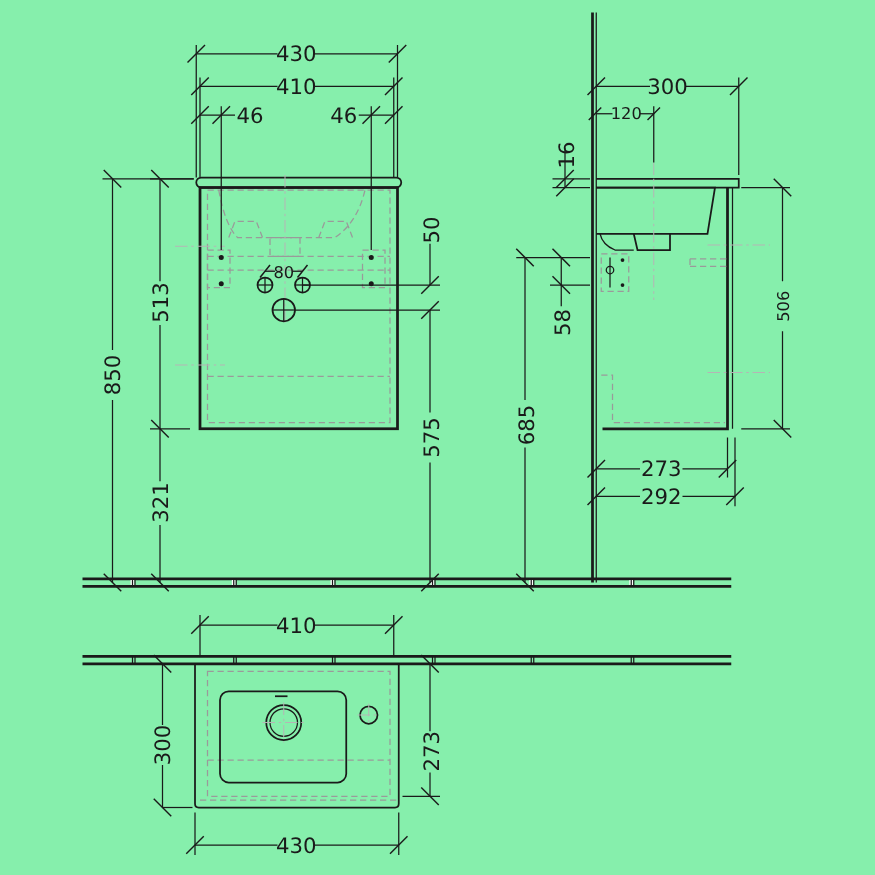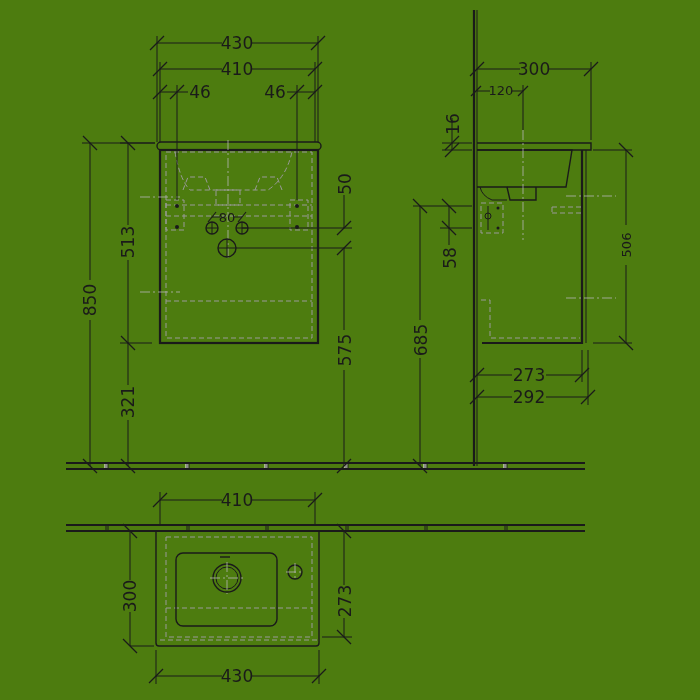--- a/index.html
+++ b/index.html
@@ -1,16 +1,16 @@
 <!DOCTYPE html>
 <html><head>
 <meta charset="utf-8">
 <style>
   html, body { margin: 0; padding: 0; background: #ffffff; }
-  #canvas { position: relative; width: 700px; height: 700px; background: #4d7c0f; overflow: hidden; }
+  #canvas { position: relative; width: 700px; height: 700px; background: #86efac; overflow: hidden; }
   svg { position: absolute; left: 0; top: 0; }
   .dim-text { font-family: "DejaVu Sans", sans-serif; font-size: 17px; fill: #1a1a1a; }
   .dim-text-sm { font-family: "DejaVu Sans", sans-serif; font-size: 13px; fill: #1a1a1a; }
   .thick { stroke: #1a1a1a; stroke-width: 2.2; fill: none; }
   .med { stroke: #1a1a1a; stroke-width: 1.4; fill: none; }
   .thin { stroke: #1a1a1a; stroke-width: 1; fill: none; }
   .hidden { stroke: #9a9a9a; stroke-width: 1; fill: none; stroke-dasharray: 5 3; }
   .center { stroke: #b5b5b5; stroke-width: 0.8; fill: none; stroke-dasharray: 10 3 2 3; }
   .tick { stroke: #1a1a1a; stroke-width: 1.2; }
 </style>

